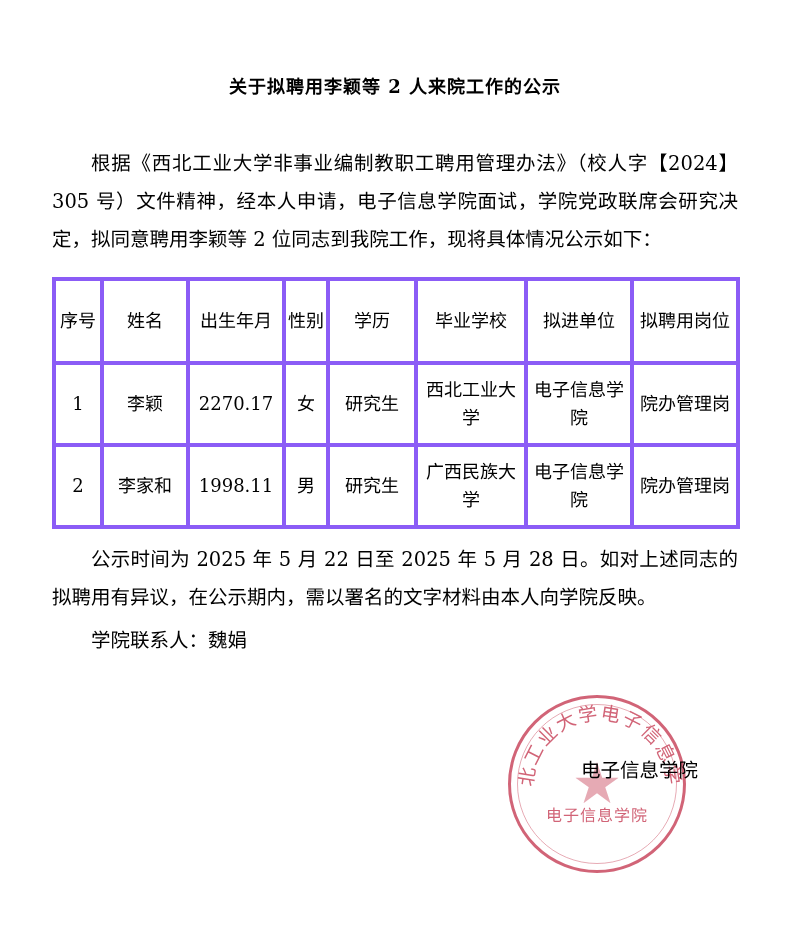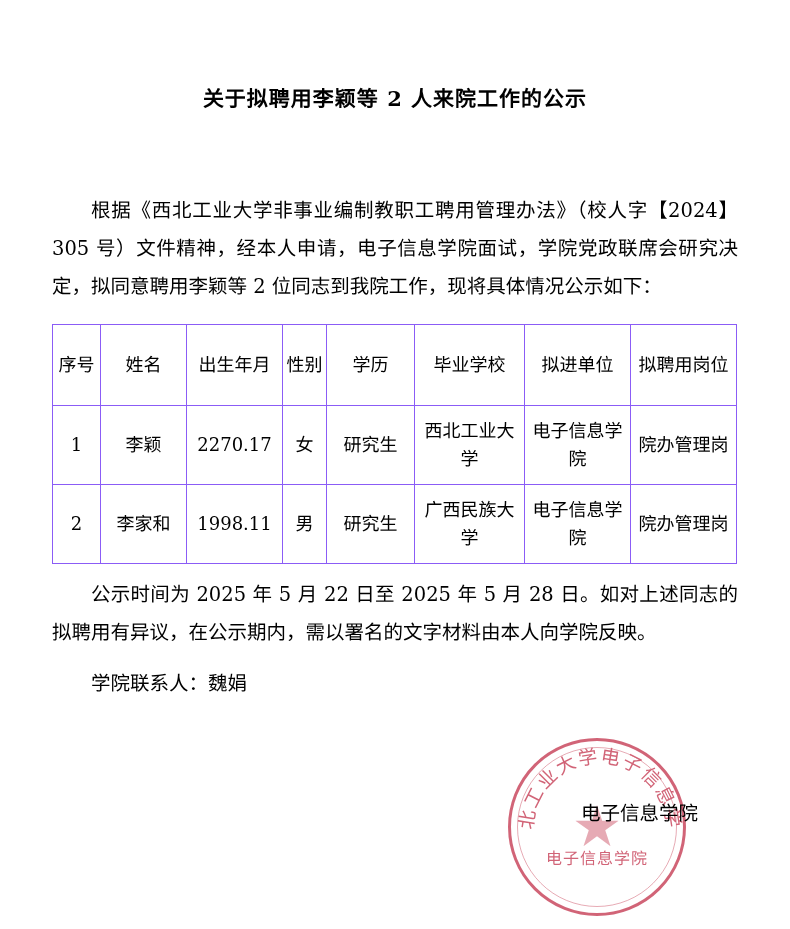--- a/index.html
+++ b/index.html
@@ -17,48 +17,48 @@
   }
   .page {
     position: relative;
     width: 790px;
     height: 929px;
     box-sizing: border-box;
     padding: 0 52px;
   }
   .doc-title {
     text-align: center;
-    font-size: 21px;
+    font-size: 18px;
     font-weight: bold;
     letter-spacing: 1px;
-    margin: 10px;
+    margin: 0;
     padding-top: 72px;
     padding-bottom: 0;
     font-family: "DejaVu Serif", "Liberation Serif", serif;
   }
   .body-block {
-    margin-top: 80px;
+    margin-top: 47px;
     font-size: 19.5px;
     line-height: 38px;
     text-align: justify;
     text-justify: inter-ideograph;
   }
   .para {
     margin: 0;
     text-indent: 2em;
   }
   table.info-table {
     border-collapse: collapse;
     width: 684px;
     margin: 18px 0 12px 0;
     table-layout: fixed;
   }
   table.info-table td,
   table.info-table th {
-    border: 1px solid #8b5cf6;
+    border: 4px solid #8b5cf6;
     text-align: center;
     vertical-align: middle;
     font-size: 18px;
     font-weight: normal;
     line-height: 28px;
     padding: 8px 2px;
     font-family: "DejaVu Serif", "Liberation Serif", serif;
   }
   table.info-table thead td {
     height: 64px;
@@ -76,21 +76,21 @@
   .col-7 { width: 106px; }
 
   .after-table {
     margin-top: 4px;
     font-size: 19.5px;
     line-height: 38px;
     text-align: justify;
     text-justify: inter-ideograph;
   }
   .contact-block {
-    margin-top: 14px;
+    margin-top: 6px;
     font-size: 19.5px;
     line-height: 36px;
   }
   .contact-line {
     text-indent: 2em;
     margin: 0;
   }
   .sign-area {
     position: relative;
     margin-top: 26px;

